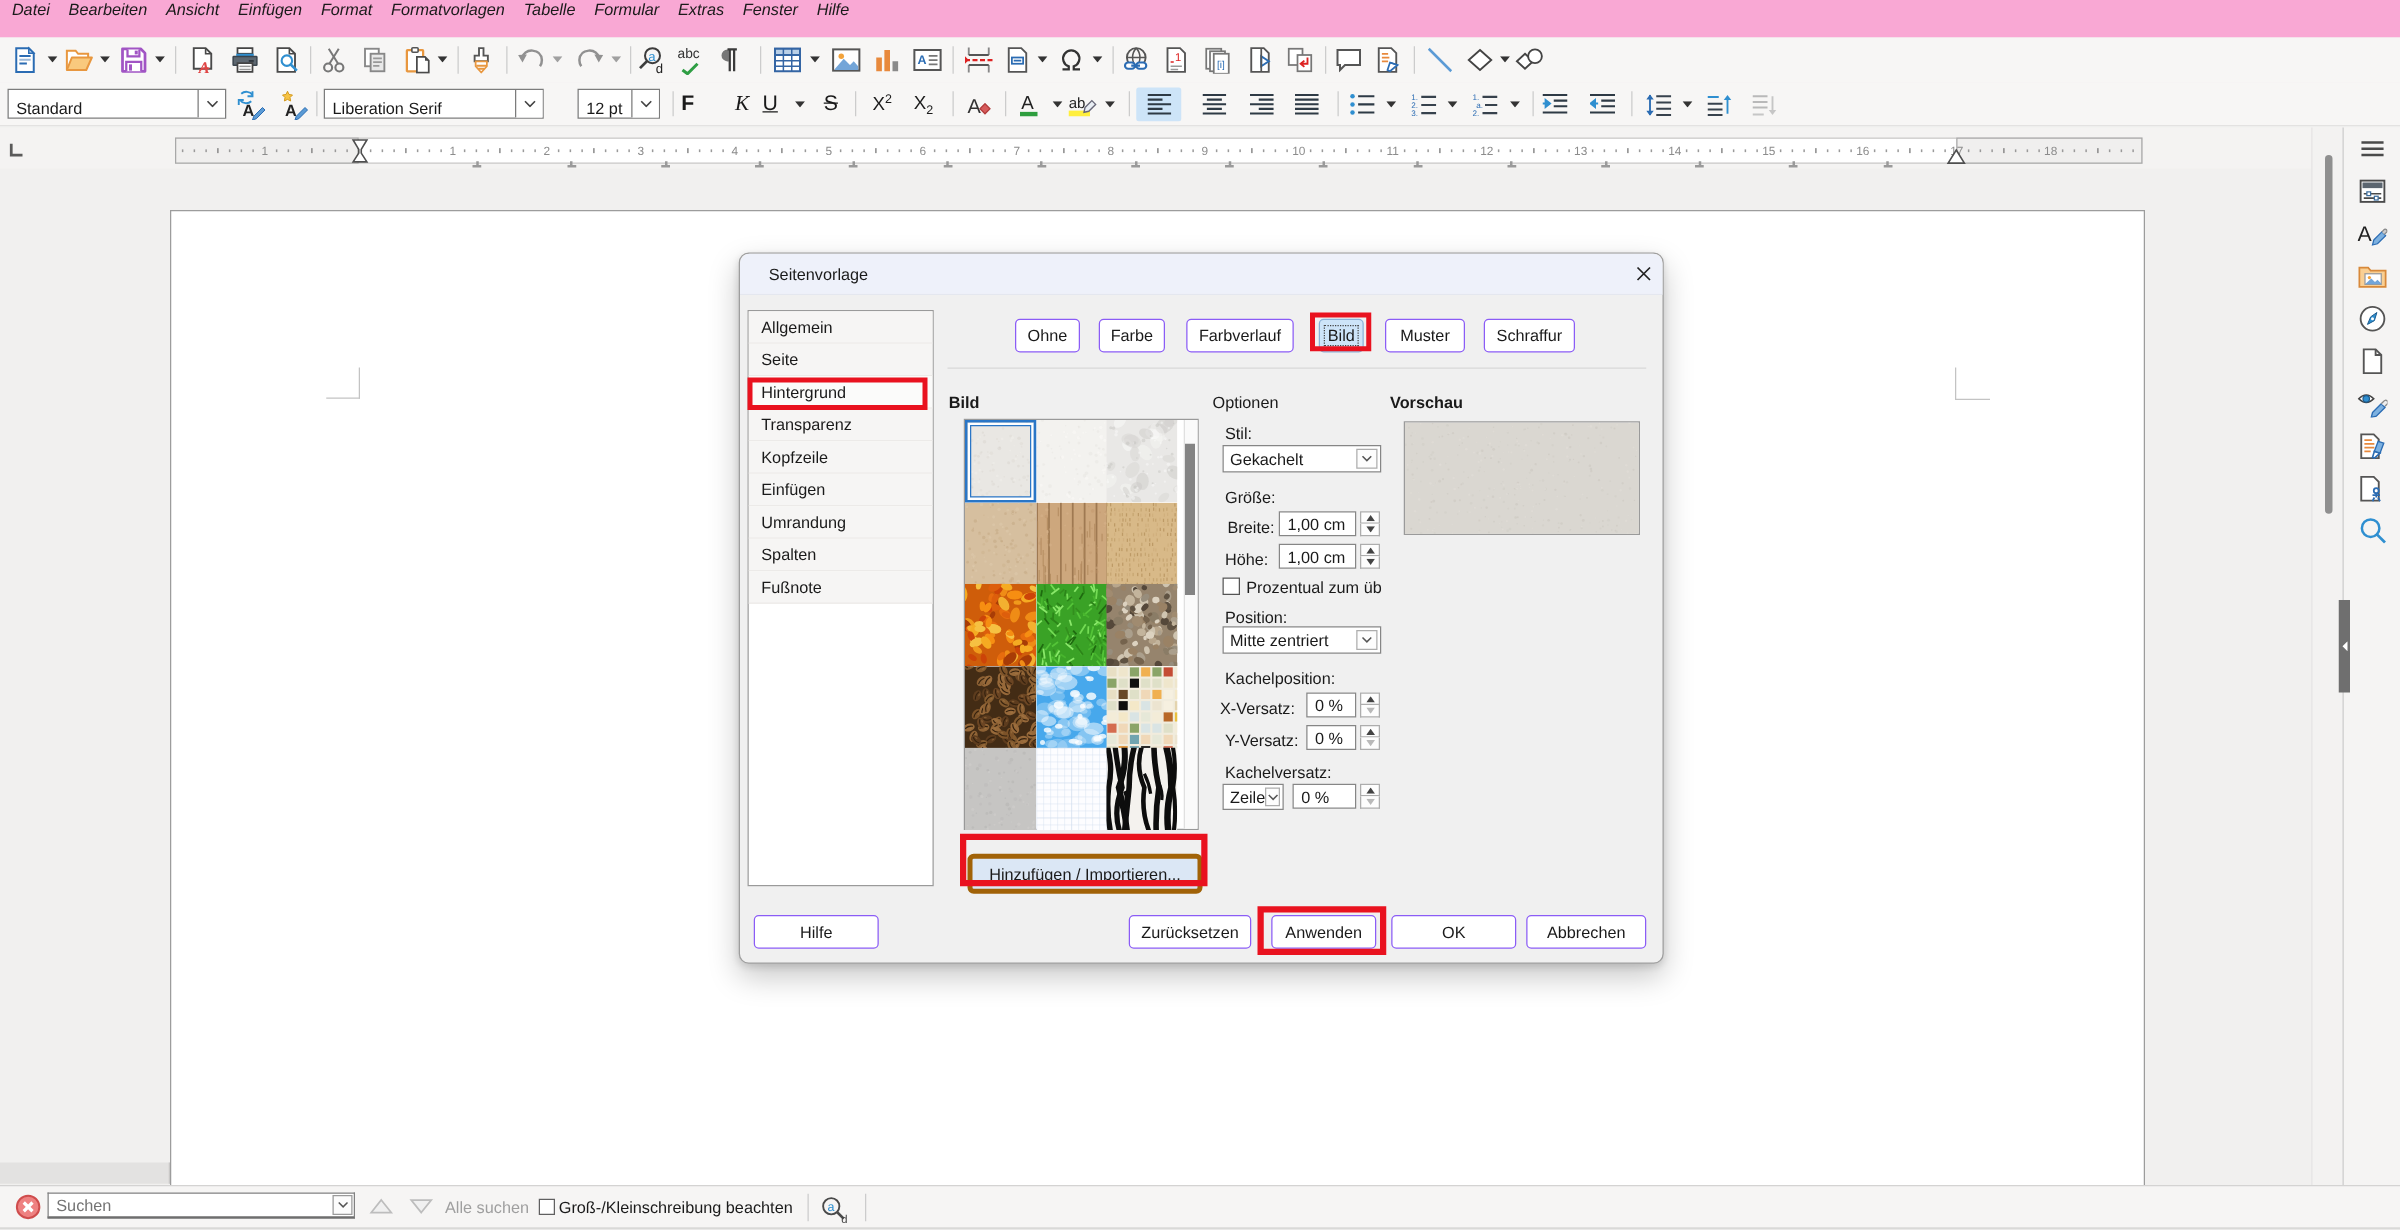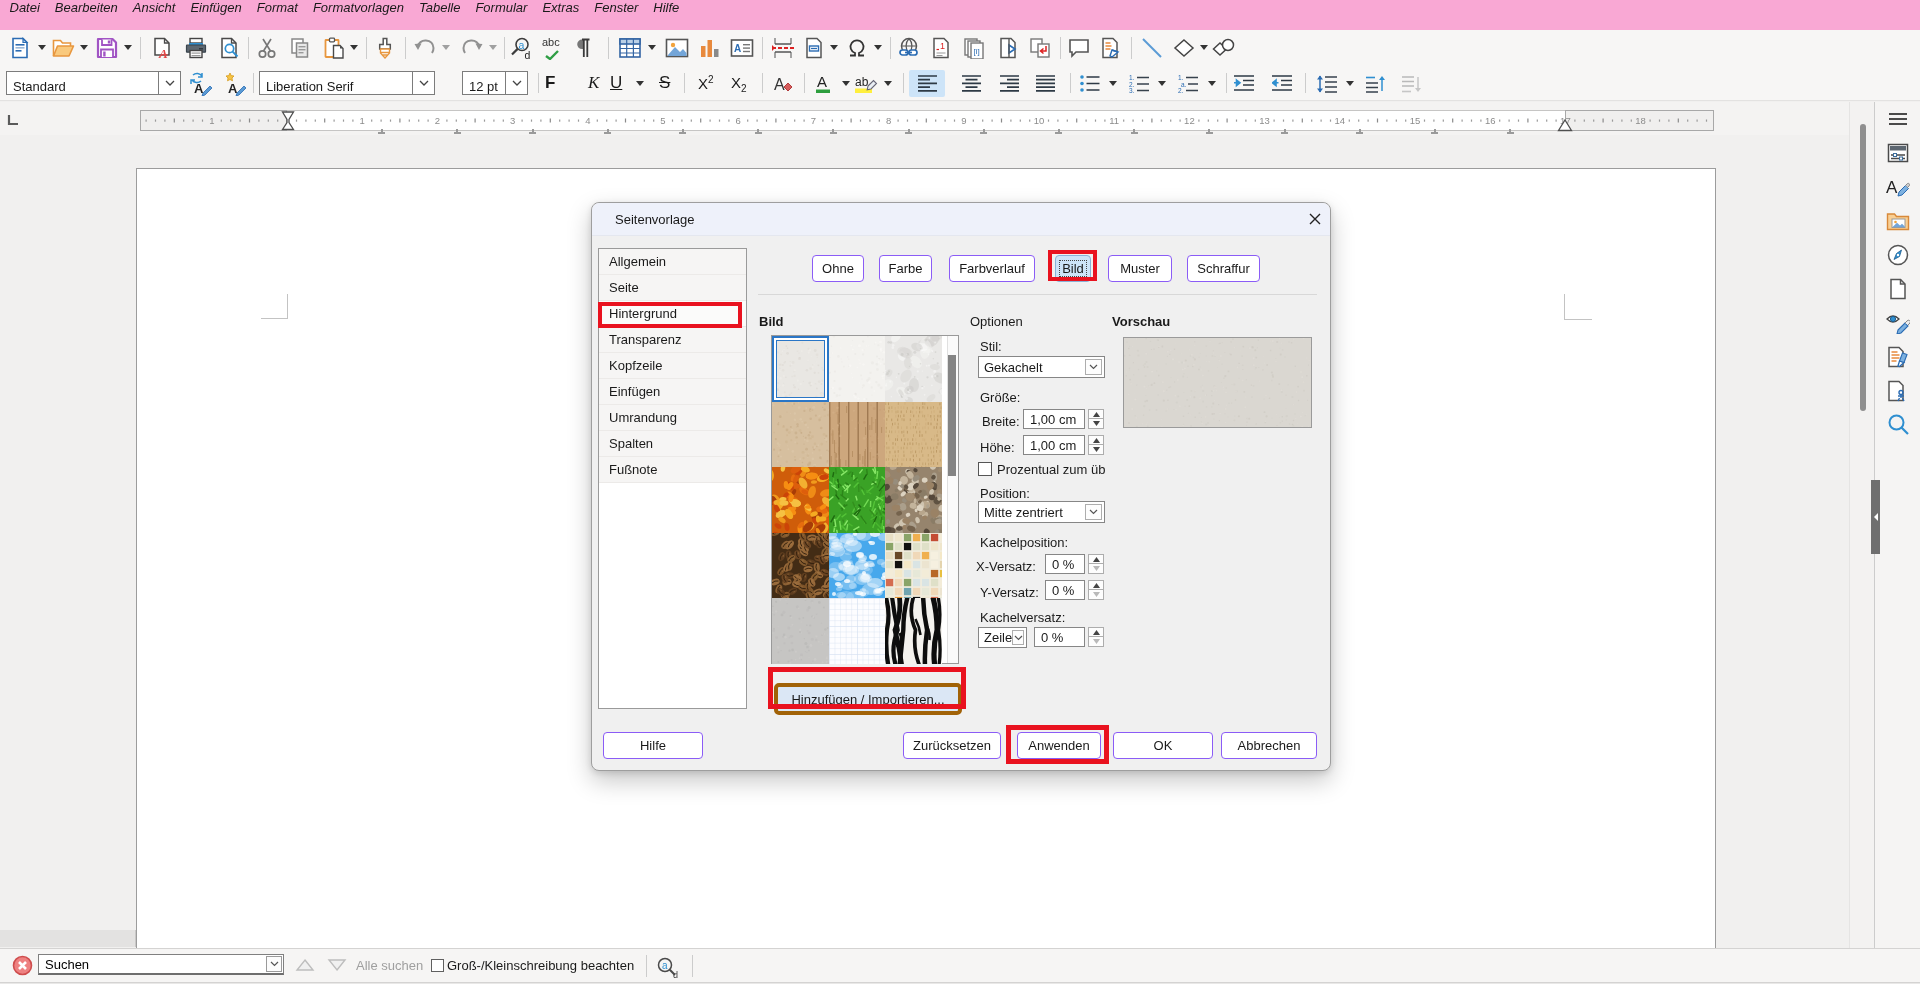--- a/index.html
+++ b/index.html
@@ -841,21 +841,21 @@
       <path d="M5 0 L1 4 L5 8 Z" fill="#ffffff"></path>
     </svg>
 </div>
 
 <div id="findbar">
     <svg class="abs" style="left:12px;top:6px" width="21" height="21" viewBox="0 0 21 21">
       <circle cx="10.5" cy="10.5" r="9" fill="#ee8181" stroke="#cf4d4d" stroke-width="1.6"></circle>
       <path d="M7 7 L14 14 M14 7 L7 14" stroke="#ffffff" stroke-width="2.6"></path>
     </svg>
     <div class="abs" style="left:38px;top:5px;width:246px;height:21px;background:#fff;border:1px solid #808080;border-bottom:2px solid #6e6e6e;display:flex;align-items:center">
-      <span style="color:#000000;padding-left:6px;flex:1">Suchen</span>
+      <span style="color:#737373;padding-left:6px;flex:1">Suchen</span>
       <span style="width:16px;height:16px;margin-right:1px;border:1px solid #9a9a9a;background:#fcfcfc;display:flex;align-items:center;justify-content:center">
         <svg width="9" height="6" viewBox="0 0 9 6">
           <path d="M1 1 L4.5 4.5 L8 1" fill="none" stroke="#555" stroke-width="1.2"></path>
         </svg>
       </span>
     </div>
     <svg class="abs" style="left:295px;top:9px" width="20" height="14" viewBox="0 0 20 14">
       <path d="M10 2 L18 12 H2 Z" fill="#f0f0f0" stroke="#bdbdbd" stroke-width="1.4"></path>
     </svg>
     <svg class="abs" style="left:327px;top:9px" width="20" height="14" viewBox="0 0 20 14">

